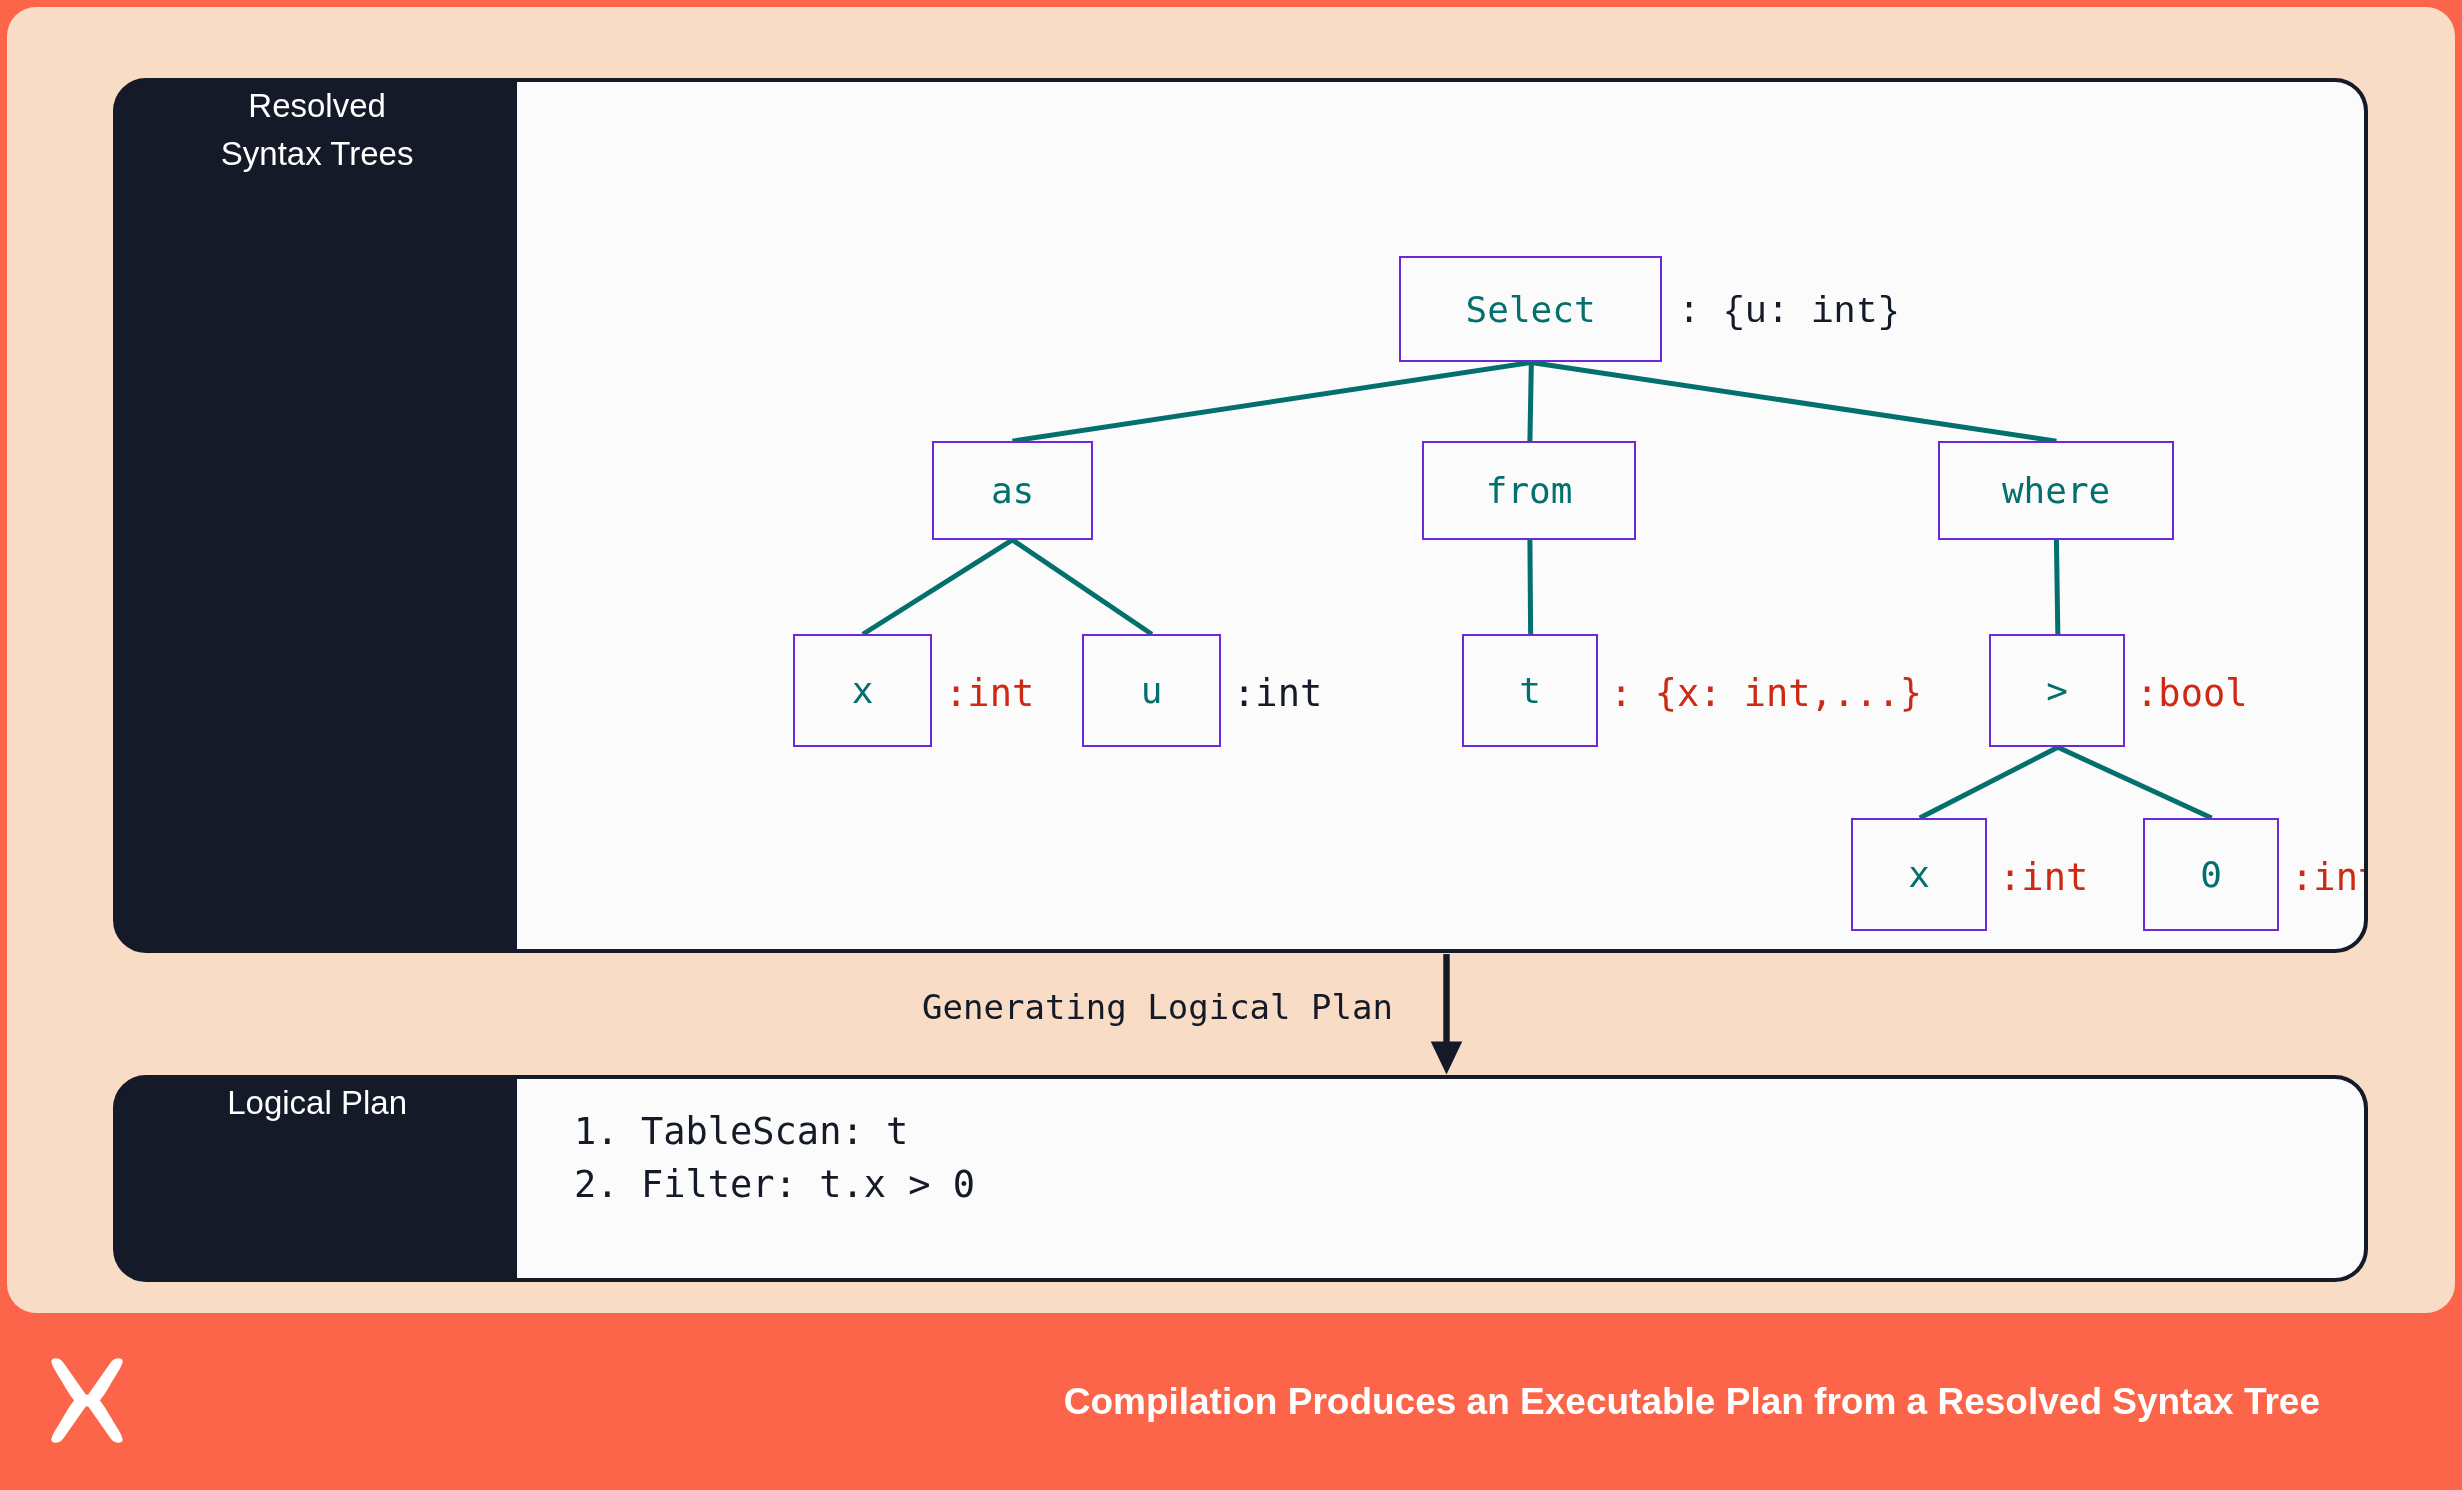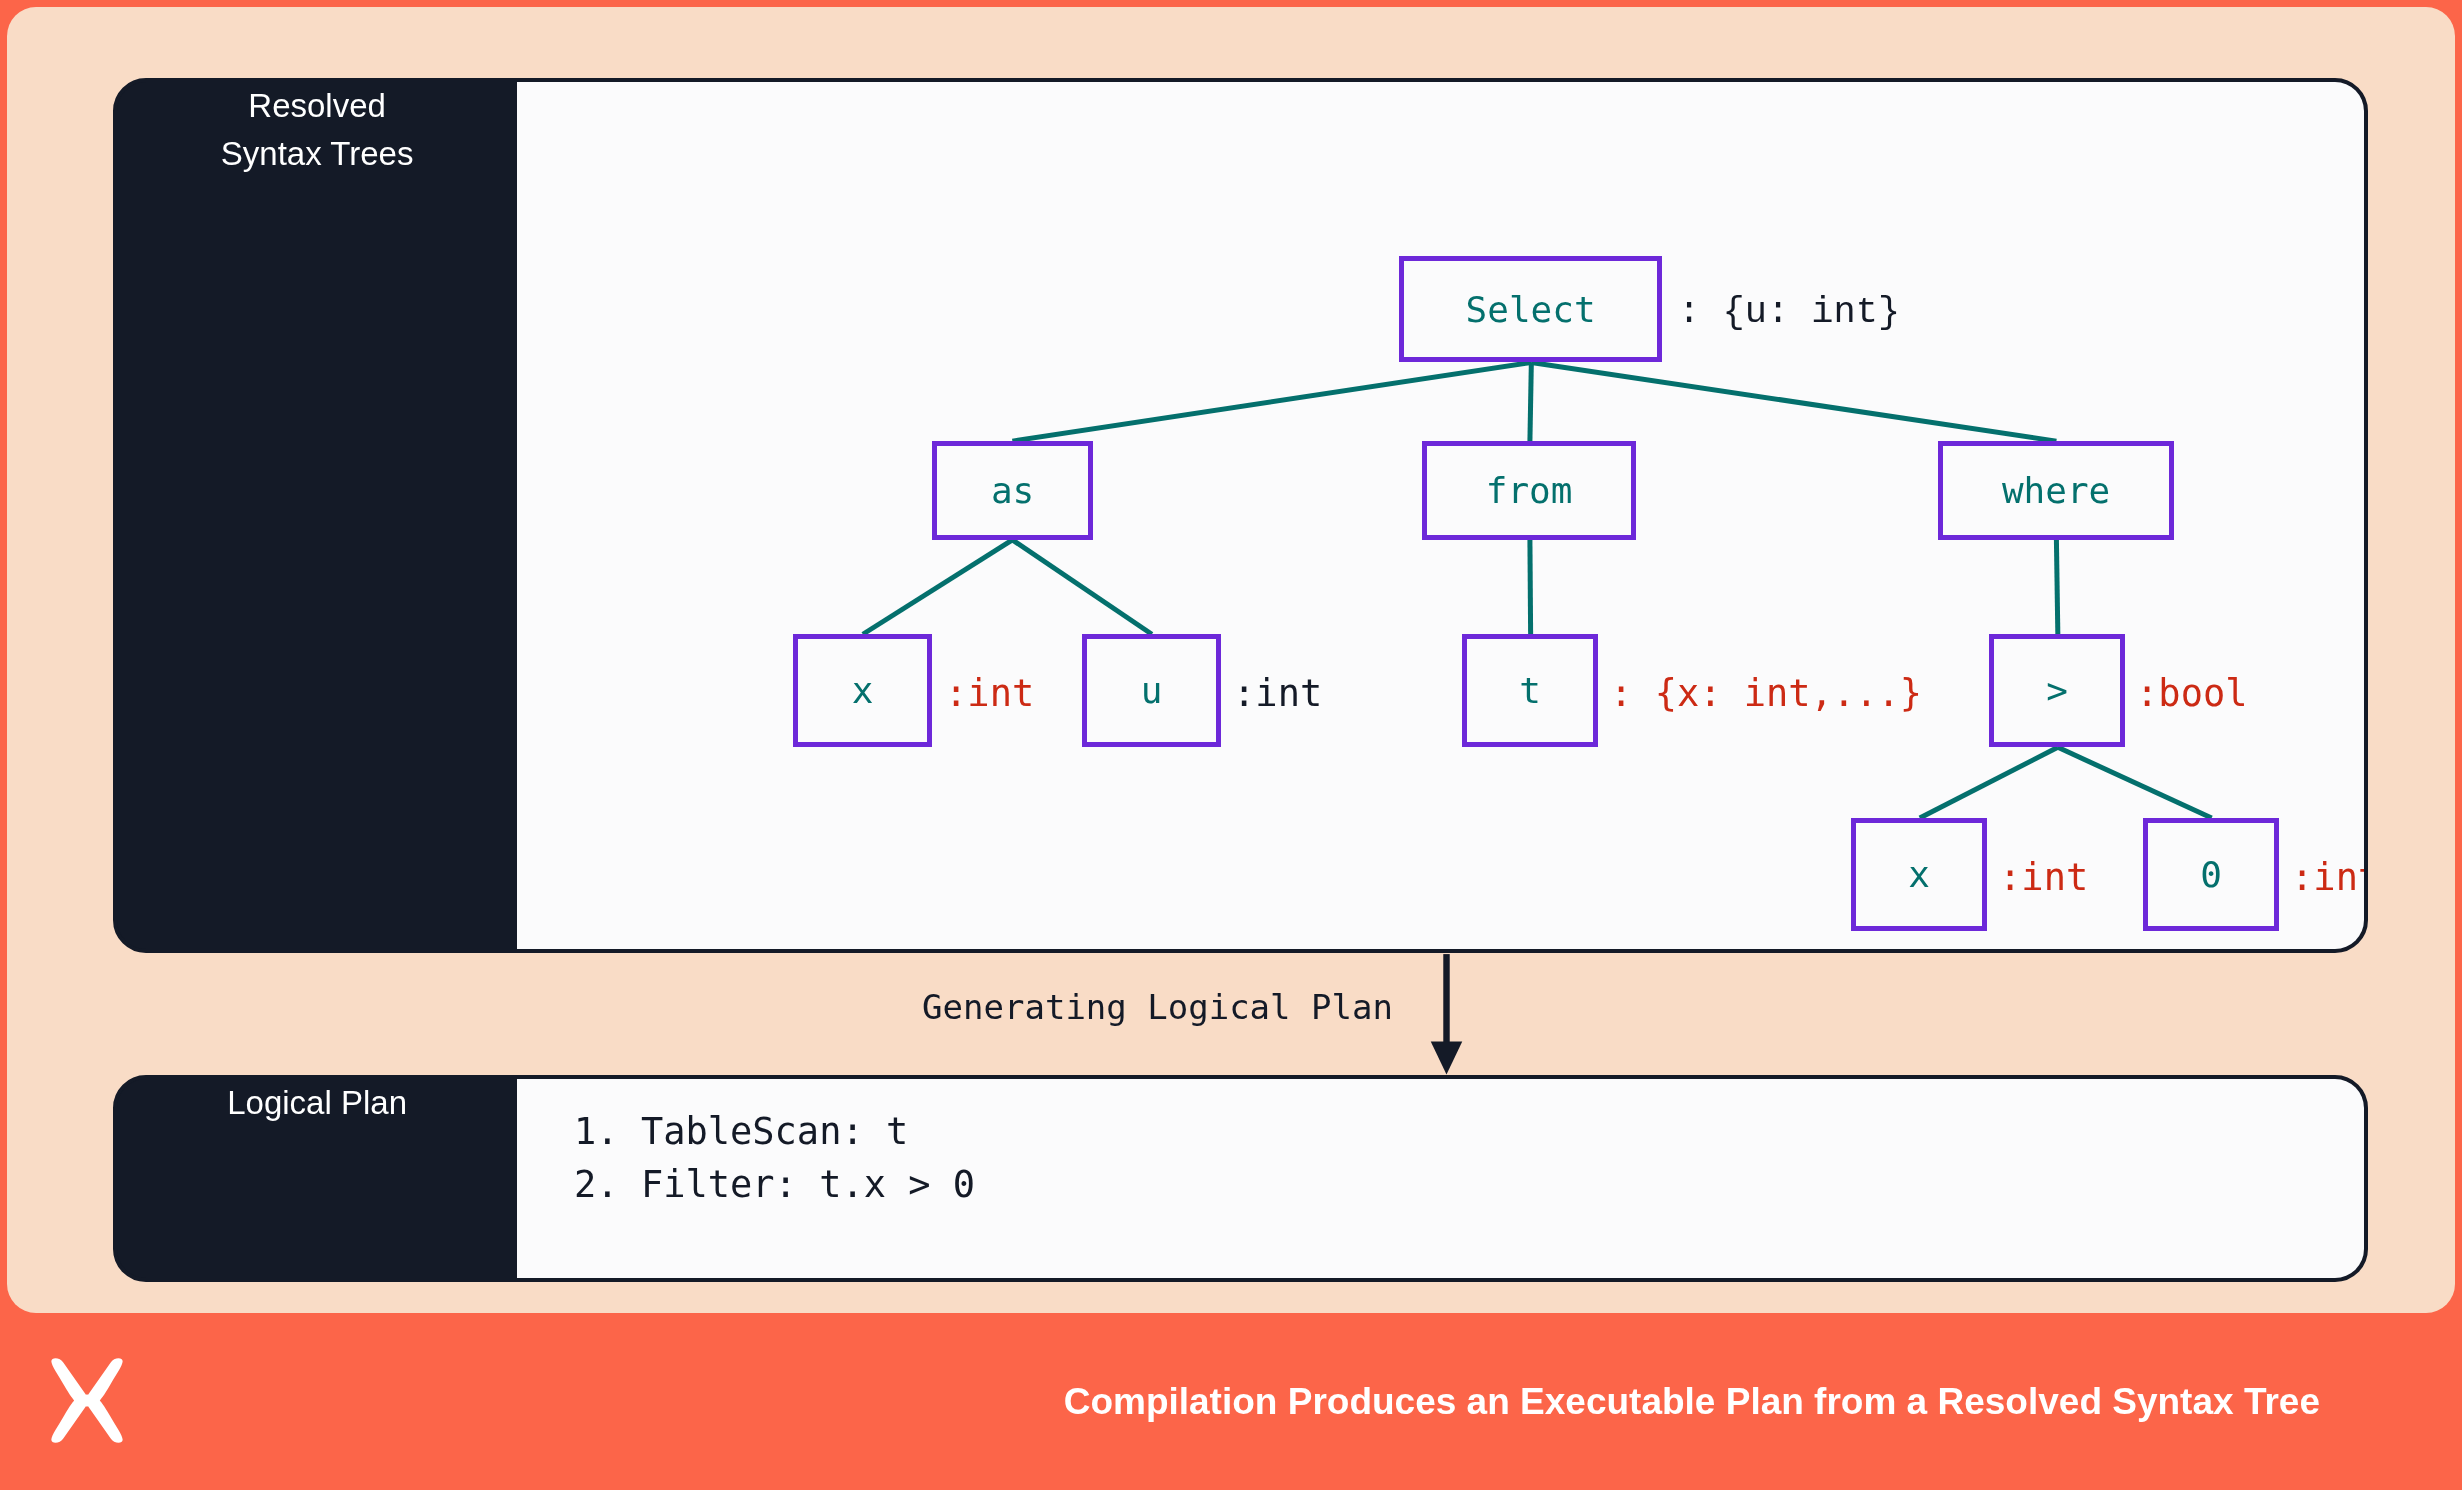--- a/index.html
+++ b/index.html
@@ -80,21 +80,21 @@
     inset: 0;
   }
   #tree-edges {
     position: absolute;
     left: 0; top: 0;
     width: 100%;
     height: 100%;
   }
   .tnode {
     position: absolute;
-    border: 5px solid #6d28d9;
+    border: 2px solid #6d28d9;
     background: #fbfbfc;
     box-sizing: border-box;
     display: flex;
     align-items: center;
     justify-content: center;
     color: #04706d;
     font-family: "DejaVu Sans Mono", monospace;
     font-size: 36px;
     z-index: 2;
   }

